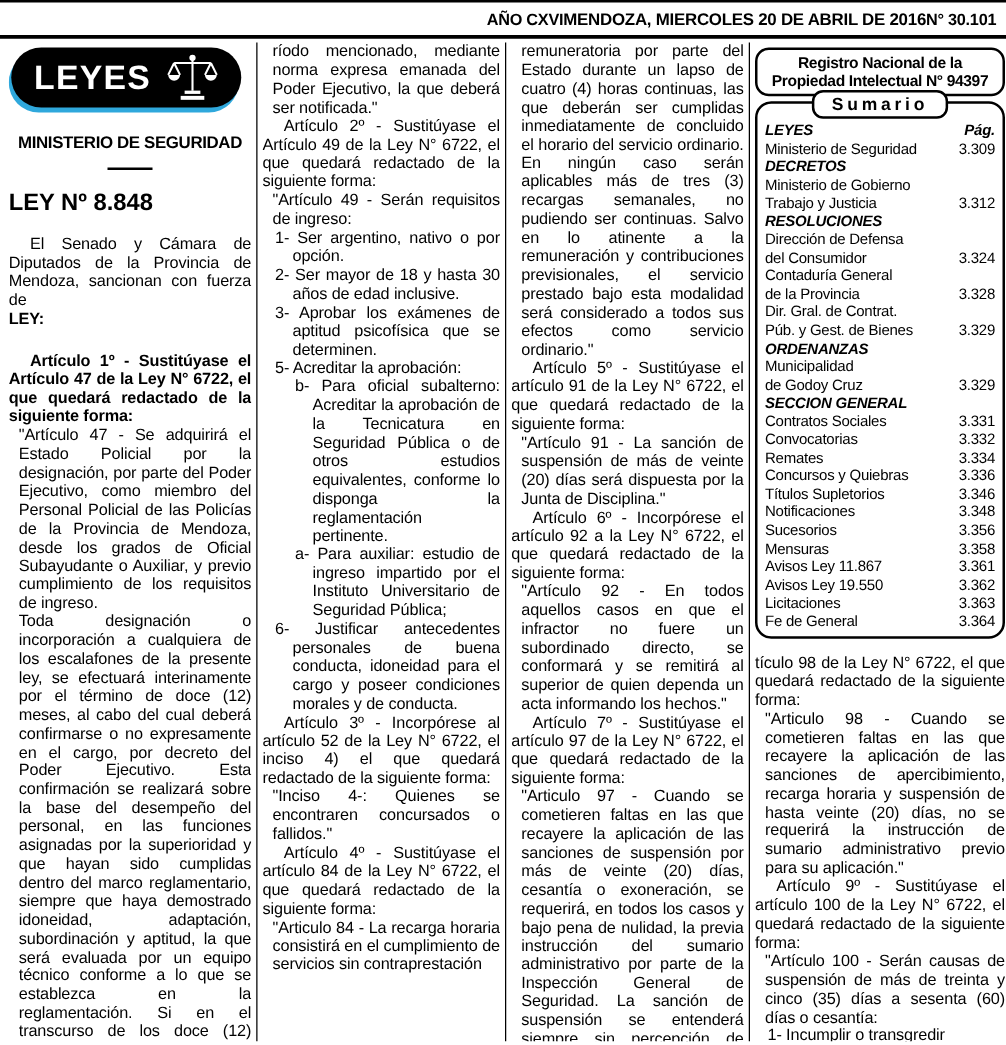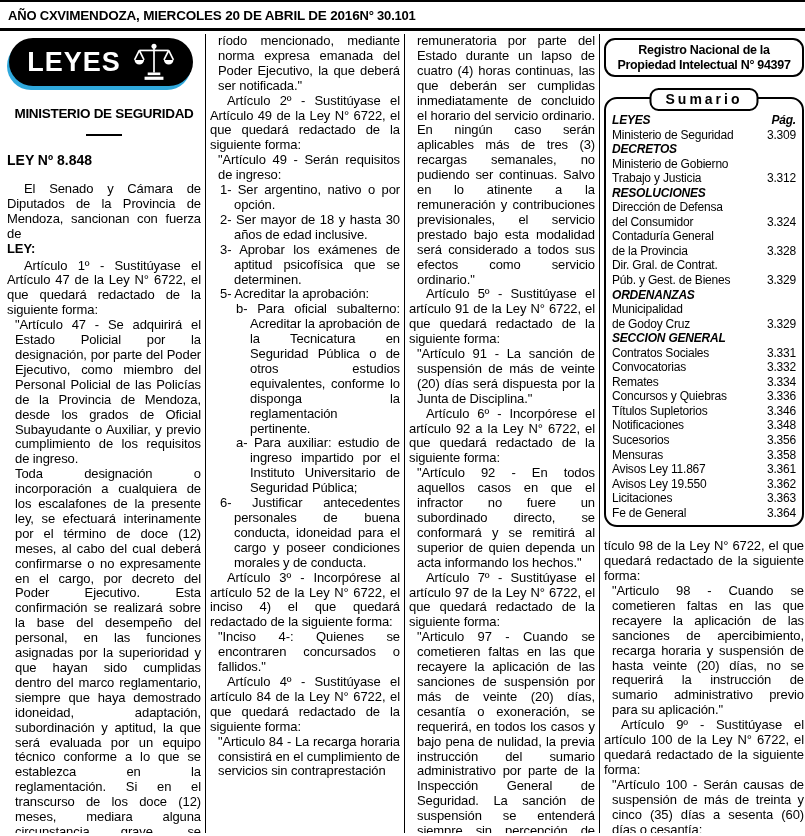--- a/index.html
+++ b/index.html
@@ -6,21 +6,21 @@
   body {
     width:805px; height:836px; overflow:hidden;
     background:#fff; color:#000;
     font-family:"Liberation Sans", sans-serif;
   }
   .page { width:805px; height:836px; background:#fff; overflow:hidden; }
 
   
   .topbar {
     height:31px; border-top:2px solid #000; border-bottom:3px solid #000;
-    display:flex; align-items:center; justify-content:flex-start;
+    display:flex; align-items:center; justify-content:flex-end;
     padding:13px 8px; font-weight:bold; font-size:13px; letter-spacing:-0.2px;
   }
   .topbar .center { font-size:13.5px; }
 
   
   .content { display:flex; height:802px; padding-left:7px; padding-top:3px; }
   .col { overflow:hidden; }
   .col1 { width:194px; }
   .col2 { width:190px; }
   .col3 { width:186px; }
@@ -31,44 +31,44 @@
   .col p {
     font-size:13px; line-height:14.9px; letter-spacing:-0.1px;
     text-align:justify;
   }
   .p-ind   { text-indent:17px; }
   .p-quote { padding-left:8px; }
   .p-plain { }
   .p-ley   { text-align:center; font-weight:bold; letter-spacing:2px; }
   .li1 { padding-left:24px; text-indent:-14px; }
   .li2 { padding-left:40px; text-indent:-14px; }
-  .gap-top { margin-top:2px; }
+  .gap-top { margin-top:19px;font-weight:bold; }
 
   
   .leyes-logo {
     width:184px; height:48px; margin:4px 0 0 2px;
     background:#000; border-radius:26px;
     display:flex; align-items:center; justify-content:center; gap:12px;
     box-shadow:-2px 4px 0 #2FA8DC;
   }
   .leyes-text { color:#fff; font-size:27px; font-weight:bold; letter-spacing:1px; }
   .scales { width:42px; height:40px; display:block; }
   .ministry { font-size:13.5px; font-weight:bold; text-align:center; margin-top:20px; letter-spacing:-0.3px; }
   .dash-divider { width:36px; height:2px; background:#000; margin:13px auto 0; }
-  .law-number { font-size:14px; font-weight:bold; margin-top:16px; }
+  .law-number { font-size:19px; font-weight:bold; margin-top:16px; }
   .first-para { margin-top:14px; }
 
   
   .registro-box {
     margin-top:4px; border:2px solid #000; border-radius:11px;
     padding:3px 2px; text-align:center;
     font-weight:bold; font-size:12.5px; line-height:14.5px; letter-spacing:-0.3px;
   }
   .sumario-box {
-    margin-top:20px; border:2px solid #000; border-radius:13px;
+    margin-top:4px; border:2px solid #000; border-radius:13px;
     padding:14px 6px 5px; position:relative;
   }
   .sumario-title {
     position:absolute; top:-11px; left:50%; transform:translateX(-50%);
     background:#fff; border:2px solid #000; border-radius:9px;
     padding:0 14px; font-weight:bold; font-size:14px; letter-spacing:3px;
     line-height:19px; white-space:nowrap;
   }
   .sum-row {
     display:flex; justify-content:space-between;

